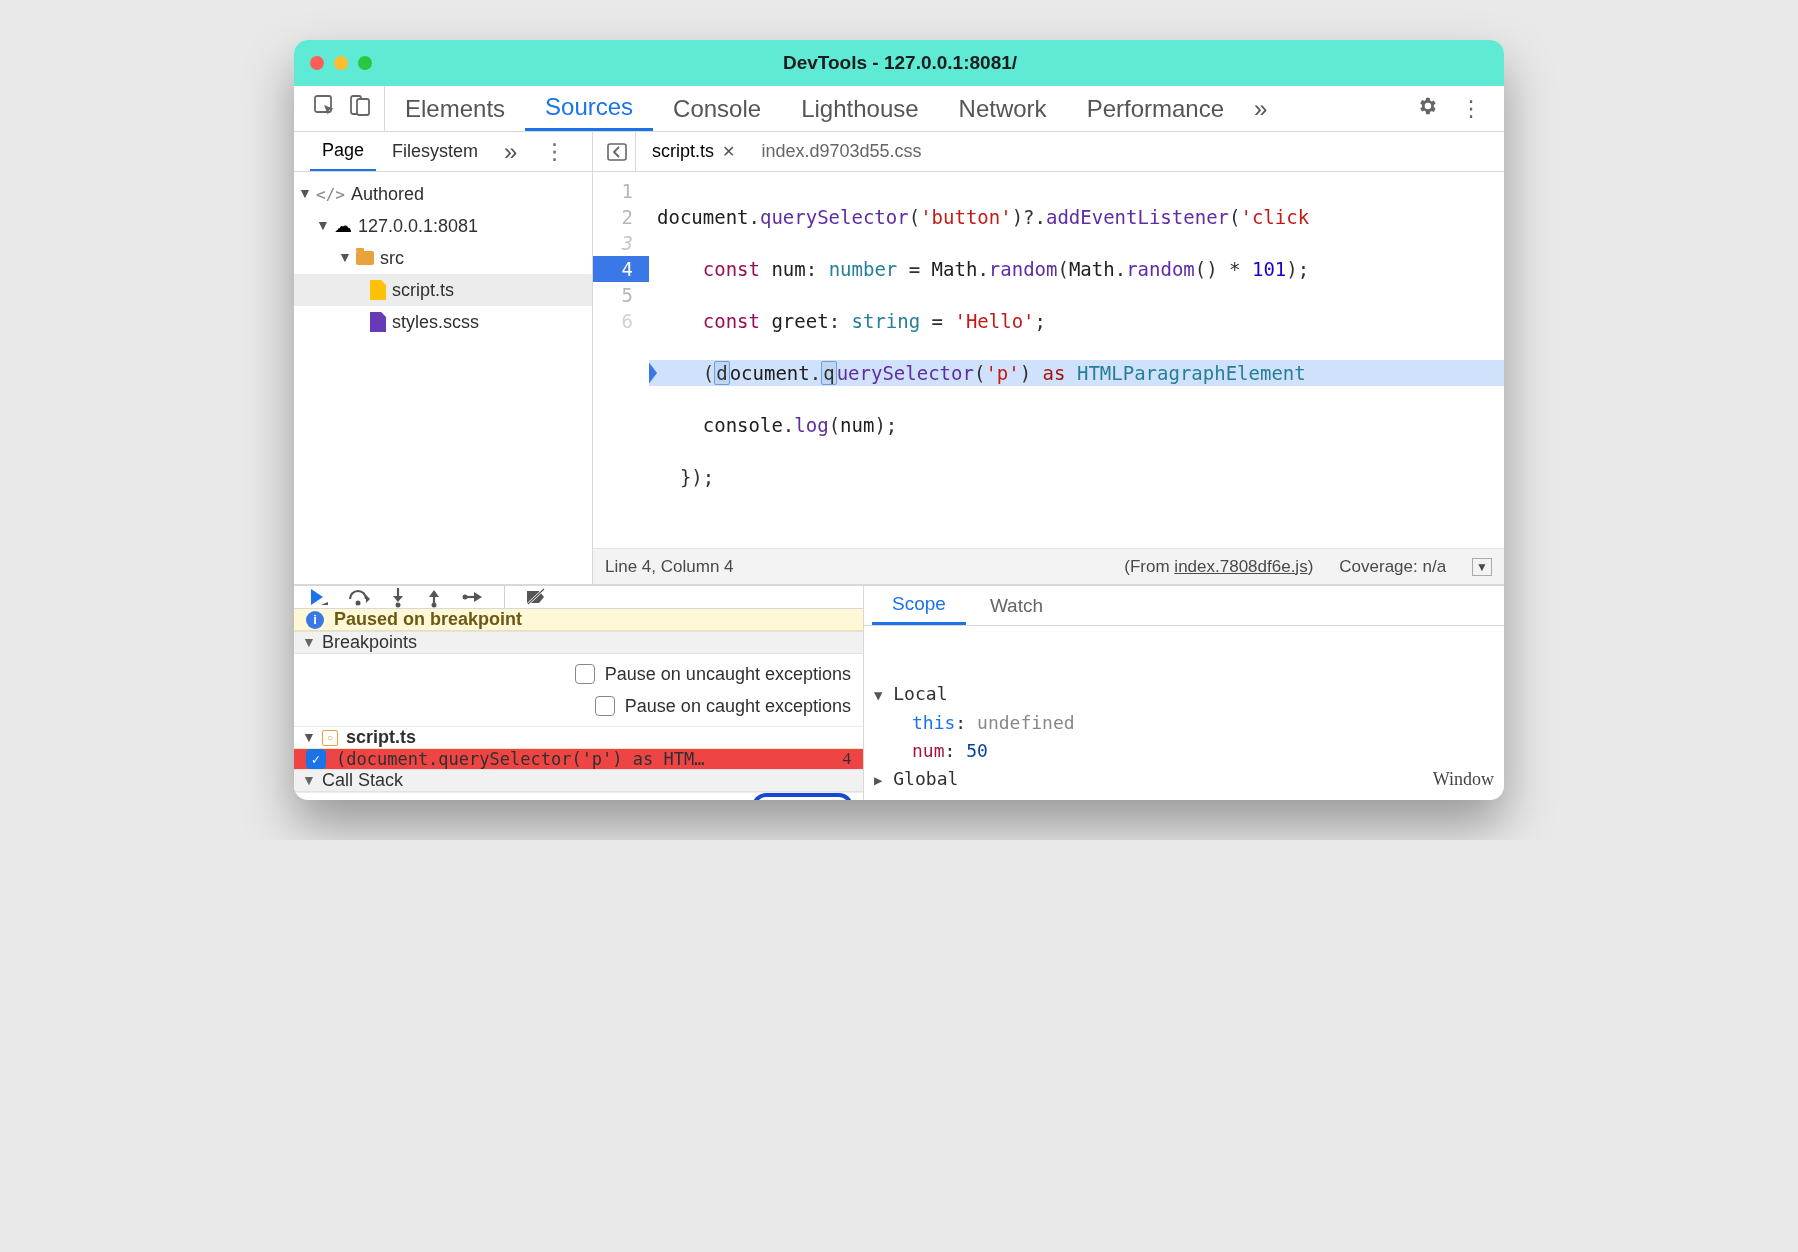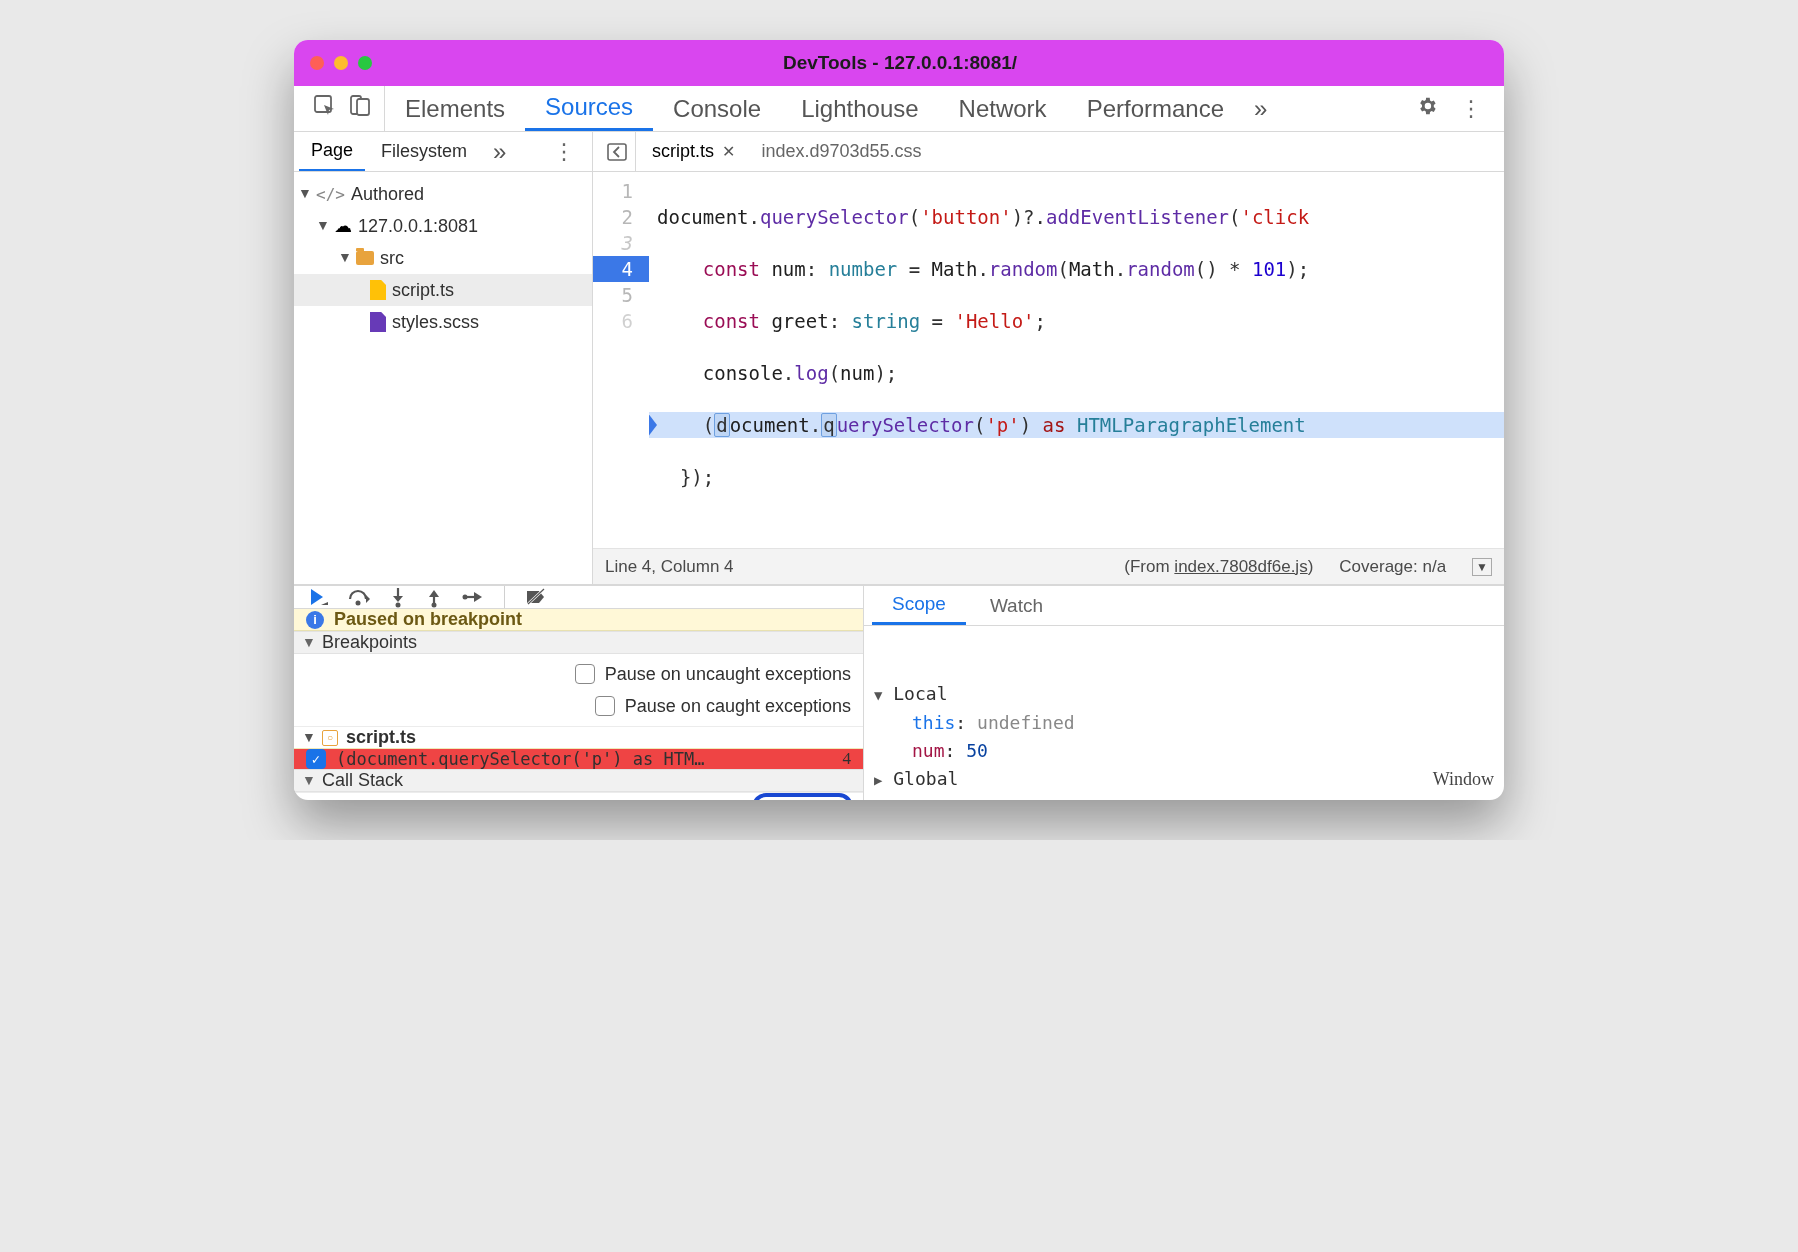--- a/index.html
+++ b/index.html
@@ -1,36 +1,36 @@
 <!DOCTYPE html>
 <html><head>
 <meta charset="utf-8">
 <style>
   * { box-sizing: border-box; margin: 0; padding: 0; }
   body { font-family: -apple-system, "Helvetica Neue", Arial, sans-serif; font-size: 18px; color: #303030; background: #e9e9e9; }
   .window { width: 1210px; height: 760px; margin: 40px auto; background: #fff; border-radius: 14px; box-shadow: 0 25px 50px rgba(0,0,0,.35); overflow: hidden; display: flex; flex-direction: column; position: relative; }
-  .titlebar { height: 46px; display:flex; align-items:center; padding:17px 16px; background:#d946ef; }
+  .titlebar { height: 46px; display:flex; align-items:center; padding:17px 16px; background:#5eead4; }
   .traffic { display:flex; gap:10px; }
   .dot { width:14px; height:14px; border-radius:50%; }
   .dot.red{background:#ff5f57;} .dot.yellow{background:#febc2e;} .dot.green{background:#28c840;}
   .titletext { flex:1; text-align:center; font-weight:700; color:#1c1c1c; font-size:19px; }
   .titlebar-spacer{width:60px;}
 
   .maintabs { height:46px; display:flex; align-items:center; border-bottom:1px solid #d8d8d8; padding:0 8px; gap:0; color:#555;}
   .maintabs .left-icons { display:flex; gap:14px; padding:0 12px; border-right:1px solid #d8d8d8; height:100%; align-items:center; }
   .tab { padding:0 20px; height:100%; display:flex; align-items:center; cursor:pointer; font-size:24px; }
   .tab.active { color:#1a73e8; border-bottom:3px solid #1a73e8; }
   .more-tabs { font-size:24px; color:#555; padding:0 10px; cursor:pointer; }
   .right-icons { margin-left:auto; display:flex; gap: 22px; align-items:center; padding-right:14px; }
 
   .content { flex:1; display:grid; grid-template-columns: 299px 1fr; grid-template-rows: auto 1fr; overflow:hidden; }
 
   
   .nav-panel { border-right:1px solid #d8d8d8; border-bottom:1px solid #d8d8d8; display:flex; flex-direction:column; min-height:0; }
-  .nav-tabs { height:40px; display:flex; align-items:center; border-bottom:1px solid #d8d8d8; padding:0 5px; gap:4px; }
+  .nav-tabs { height:40px; display:flex; align-items:center; border-bottom:1px solid #d8d8d8; padding:0 16px; gap:4px; }
   .nav-tabs .tab { font-size:18px; padding:0 12px; }
   .nav-tabs .tab.active { color:#000; border-bottom:2px solid #1a73e8; }
   .nav-tabs .kebab { margin-left:auto; padding:0 12px; font-size:22px; color:#666; }
 
   .tree { padding:6px 0; font-size:18px; overflow:auto; }
   .tree-row { display:flex; align-items:center; height:32px; padding-left:4px; gap:6px; white-space:nowrap; }
   .tree-row.selected { background:#ececec; }
   .indent-1{padding-left:22px;} .indent-2{padding-left:44px;} .indent-3{padding-left:76px;}
   .caret { width:12px; font-size:14px; color:#555; transform:translateY(-1px);}
   .folder-icon { width:18px; height:14px; background:#e8a33d; border-radius:2px; position:relative; }
@@ -203,22 +203,22 @@
             <div>2</div>
             <div style="font-style:italic;color:#c7c7c7;">3</div>
             <div class="cur" style="color:#fff;background:#3b78e7;margin:0 -16px 0 -8px;padding-right:16px;">4</div>
             <div>5</div>
             <div style="color:#d0d0d0;">6</div>
         </div>
         <div class="code">
 <div class="line"><span class="c-id">document</span>.<span class="c-fn">querySelector</span>(<span class="c-str">'button'</span>)?.<span class="c-fn">addEventListener</span>(<span class="c-str">'click</span></div>
 <div class="line">    <span class="c-kw">const</span> <span class="c-id">num</span>: <span class="c-tn">number</span> = <span class="c-id">Math</span>.<span class="c-fn">random</span>(<span class="c-id">Math</span>.<span class="c-fn">random</span>() * <span class="c-num">101</span>);  </div>
 <div class="line">    <span class="c-kw">const</span> <span class="c-id">greet</span>: <span class="c-tn">string</span> = <span class="c-str">'Hello'</span>;</div>
+<div class="line exec"><span class="arrowhead"></span>    (<span class="hl-box">d</span><span class="c-id">ocument</span>.<span class="hl-box">q</span><span class="c-fn">uerySelector</span>(<span class="c-str">'p'</span>) <span class="c-as">as</span> <span class="c-tn">HTMLParagraphElement</span></div>
 <div class="line">    <span class="c-id">console</span>.<span class="c-fn">log</span>(<span class="c-id">num</span>);</div>
-<div class="line exec"><span class="arrowhead"></span>    (<span class="hl-box">d</span><span class="c-id">ocument</span>.<span class="hl-box">q</span><span class="c-fn">uerySelector</span>(<span class="c-str">'p'</span>) <span class="c-as">as</span> <span class="c-tn">HTMLParagraphElement</span></div>
 <div class="line">  });</div>
         </div>
       </div>
 
       <div class="status-row">
         <span>Line 4, Column 4</span>
         <div class="right">
           <span>
             <span>(From </span><span class="link">index.7808df6e.js</span><span>)</span>
           </span>

